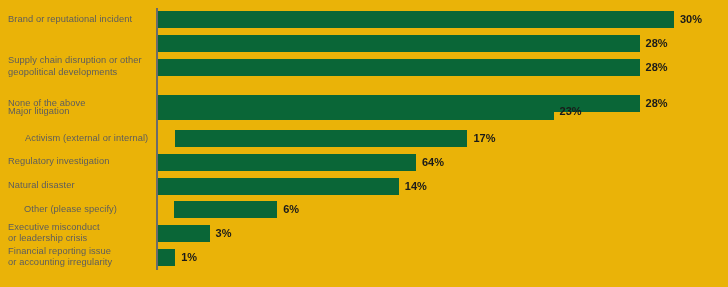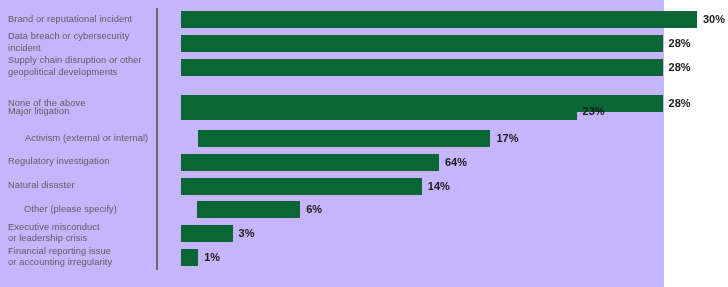--- a/index.html
+++ b/index.html
@@ -9,23 +9,23 @@
   }
   body {
     width: 728px;
     height: 287px;
     font-family: "Liberation Sans", sans-serif;
     overflow: hidden;
   }
 
   #chart {
     position: relative;
-    width: 664px;
+    width: 728px;
     height: 287px;
-    background: #c4b5fd;
+    background: #eab308;
   }
 
   
   #axis-line {
     position: absolute;
     left: 156px;
     top: 8px;
     width: 2px;
     height: 262px;
     background: #6b6b6b;
@@ -52,21 +52,20 @@
     white-space: pre-line;
   }
 
   .bar-wrap {
     position: absolute;
     left: 158px;
     top: 4px;
     height: 17px;
     display: flex;
     align-items: flex-start;
-    padding-left: 23px;
   }
 
   .bar {
     height: 17px;
     background: #0a6637;
     display: block;
   }
 
   .bar-value {
     font-size: 11px;
@@ -84,22 +83,20 @@
   <div id="axis-line"></div>
   <div id="rows">
       <div class="row" style="top: 7px;">
         <div class="row-label">Brand or reputational incident</div>
         <div class="bar-wrap">
           <div class="bar" style="width: 516px; background: rgb(10, 102, 55);"></div>
           <div class="bar-value">30%</div>
         </div>
       </div>
       <div class="row" style="top: 30.8px;">
-        <div class="row-label">Data breach or cybersecurity
-incident</div>
         <div class="bar-wrap">
           <div class="bar" style="width: 481.6px; background: rgb(10, 102, 55);"></div>
           <div class="bar-value">28%</div>
         </div>
       </div>
       <div class="row" style="top: 54.6px;">
         <div class="row-label">Supply chain disruption or other
 geopolitical developments</div>
         <div class="bar-wrap">
           <div class="bar" style="width: 481.6px; background: rgb(10, 102, 55);"></div>

